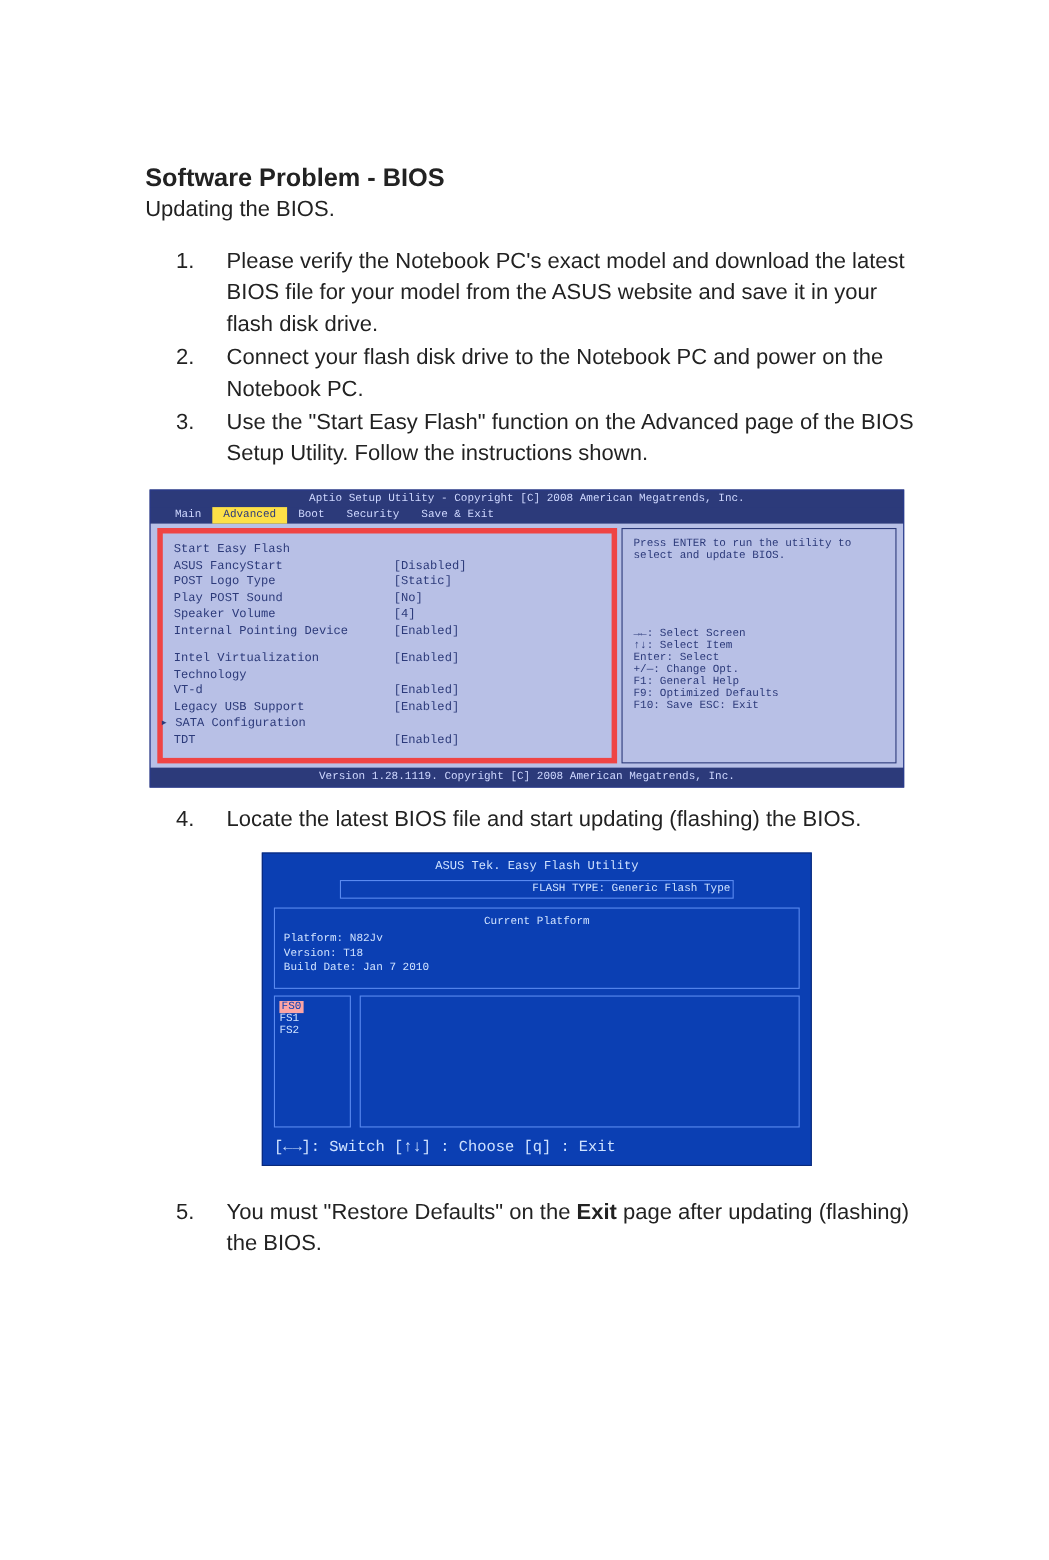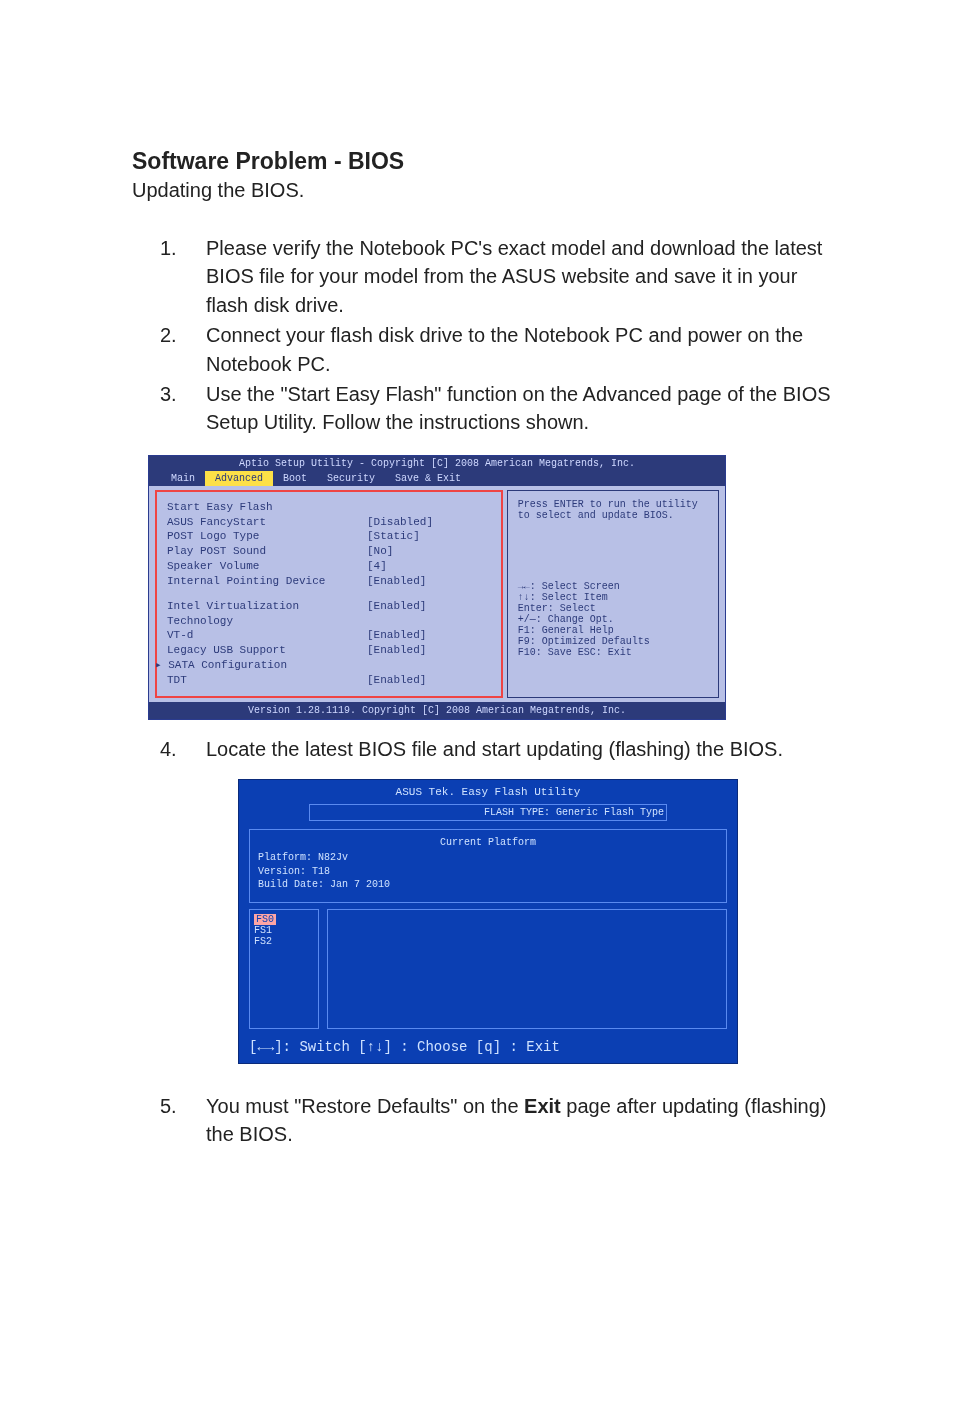--- a/index.html
+++ b/index.html
@@ -1,30 +1,30 @@
 <!DOCTYPE html>
 <html><head>
 <meta charset="utf-8">
 <style>
   * { box-sizing: border-box; margin: 0; padding: 0; }
   html, body { width: 954px; height: 1418px; background: #fff; font-family: "Segoe UI", Arial, sans-serif; color: #222; }
   .page { width: 954px; height: 1418px; padding: 148px 110px 60px 132px; position: relative; border-radius: 18px; }
   h2 { font-size: 23px; font-weight: 700; margin-bottom: 4px; }
-  .sub { font-size: 20px; margin-bottom: 32px; }
+  .sub { font-size: 20px; margin-bottom: 22px; }
   .step-list { list-style: none; font-size: 20px; line-height: 1.42; margin-left: 28px; margin-bottom: 18px; }
   .step-list li { display: flex; margin-bottom: 2px; }
   .step-list .num { width: 46px; flex-shrink: 0; }
   .step-list .txt { flex: 1; }
-  .bios-box { width: 578px; border: 1px solid #2a3b8f; margin: 6px 0 18px 16px; font-family: "Courier New", monospace; font-size: 11px; color: #0a94ff; background: #2c3a7a; }
+  .bios-box { width: 686px; border: 1px solid #2a3b8f; margin: 6px 0 18px 4px; font-family: "Courier New", monospace; font-size: 11px; color: #0a94ff; background: #2c3a7a; }
   .bios-header { background: #2c3a7a; color: #cfd8ff; text-align: center; padding: 2px 0; font-size: 10px; }
   .bios-tabs { background: #2c3a7a; display: flex; padding: 0 12px; }
   .bios-tab { color: #cfd8ff; padding: 2px 10px; font-size: 10px; }
   .bios-tab.active { background: #fde047; color: #2c3a7a; }
   .bios-body { display: flex; background: #b8c0e6; color: #2c3a7a; min-height: 200px; }
-  .bios-left { flex: 1.7; border: 2px solid #ef4444; margin: 4px 2px 4px 6px; padding: 8px 10px; }
+  .bios-left { flex: 1.7; border: 5px solid #ef4444; margin: 4px 2px 4px 6px; padding: 8px 10px; }
   .bios-right { flex: 1; border: 1px solid #2c3a7a; margin: 4px 6px 4px 2px; padding: 8px 10px; font-size: 10px; }
   .bios-left-row { display: flex; line-height: 1.35; }
   .bios-left-row .lbl { width: 200px; }
   .bios-left-row.sel .lbl::before { content: "▸ "; color: #2c3a7a; margin-left: -12px; }
   .bios-right .help1 { margin-bottom: 60px; }
   .bios-footer { background: #2c3a7a; color: #cfd8ff; text-align: center; padding: 3px 0; font-size: 10px; }
   .step4 { font-size: 20px; display: flex; margin-left: 28px; margin-bottom: 18px; }
   .step4 .num { width: 46px; flex-shrink: 0; }
   .flash-box { width: 500px; margin: 0 auto 28px auto; background: #0b3fb3; border: 1px solid #0a2a7a; font-family: "Courier New", monospace; color: #cfe2ff; font-size: 11px; padding: 6px 10px 8px 10px; }
   .flash-title { text-align: center; font-size: 11px; margin-bottom: 6px; }

